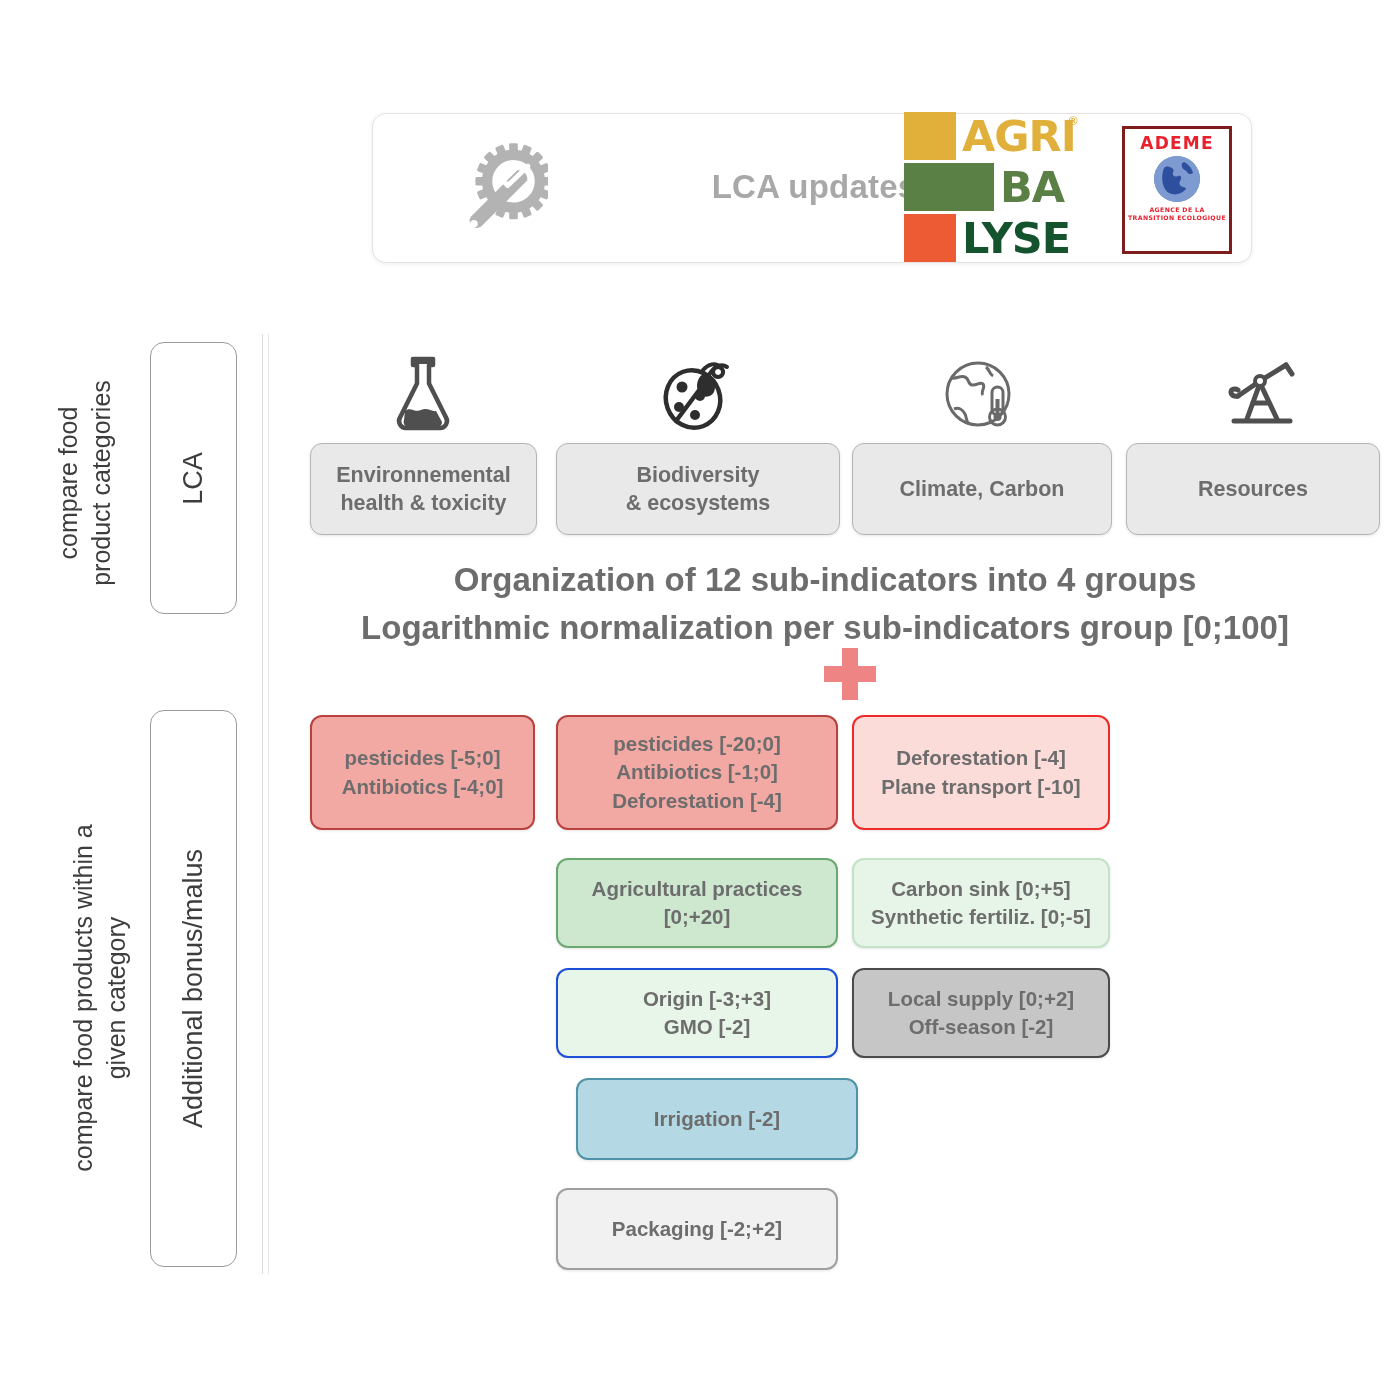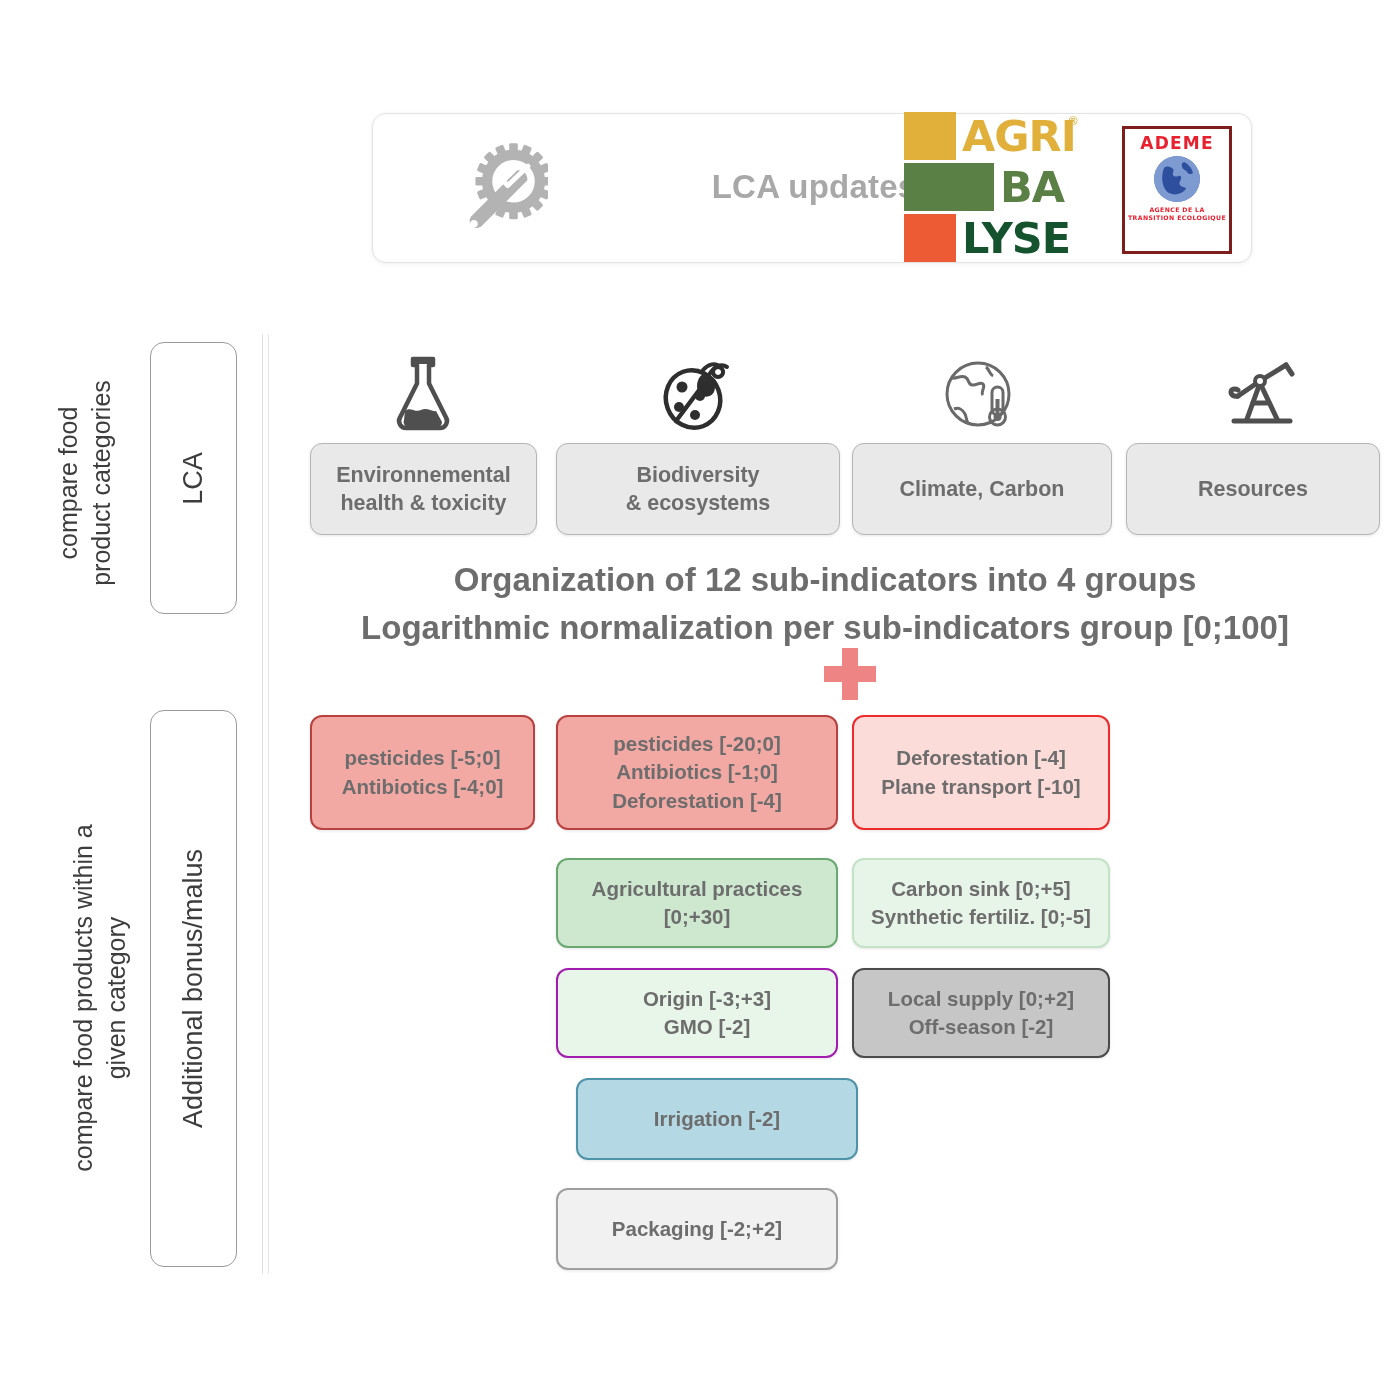--- a/index.html
+++ b/index.html
@@ -278,26 +278,26 @@
 Antibiotics [-4;0]</div>
 
   <div class="bm-box" style="left:556px;top:715px;width:282px;height:115px;background:#f2a9a4;border:2.5px solid #b9413f;color:#6d6d6d;">pesticides  [-20;0]
 Antibiotics [-1;0]
 Deforestation [-4]</div>
 
   <div class="bm-box" style="left:852px;top:715px;width:258px;height:115px;background:#fbdcd9;border:2.5px solid #ef2a2a;color:#6d6d6d;">Deforestation [-4]
 Plane transport [-10]</div>
 
   <div class="bm-box" style="left:556px;top:858px;width:282px;height:90px;background:#cde8cf;border:2px solid #6aa870;color:#6d6d6d;">Agricultural practices
-[0;+30]</div>
+[0;+20]</div>
 
   <div class="bm-box" style="left:852px;top:858px;width:258px;height:90px;background:#e7f4e8;border:2px solid #c3e2c6;color:#6d6d6d;">Carbon sink [0;+5]
 Synthetic fertiliz. [0;-5]</div>
 
-  <div class="bm-box" style="left:556px;top:968px;width:282px;height:90px;background:#e8f5e9;border:2px solid #a21caf;color:#6d6d6d;padding-left:20px;">Origin [-3;+3]
+  <div class="bm-box" style="left:556px;top:968px;width:282px;height:90px;background:#e8f5e9;border:2px solid #1d4ed8;color:#6d6d6d;padding-left:20px;">Origin [-3;+3]
 GMO [-2]</div>
 
   <div class="bm-box" style="left:852px;top:968px;width:258px;height:90px;background:#c6c6c6;border:2.5px solid #4b4b4b;color:#6d6d6d;">Local supply [0;+2]
 Off-season [-2]</div>
 
   <div class="bm-box" style="left:556px;top:1078px;width:282px;height:82px;background:#b4d9e4;border:2px solid #4e93a7;color:#6d6d6d;margin-left:20px;">Irrigation [-2]</div>
 
   <div class="bm-box" style="left:556px;top:1188px;width:282px;height:82px;background:#f1f1f1;border:2px solid #9f9f9f;color:#6d6d6d;">Packaging [-2;+2]</div>
 
 </div>

